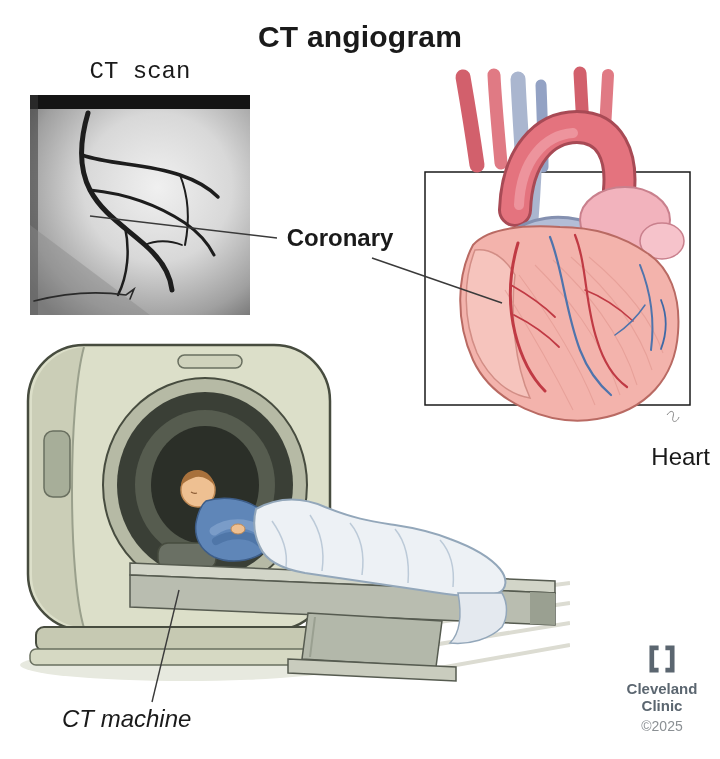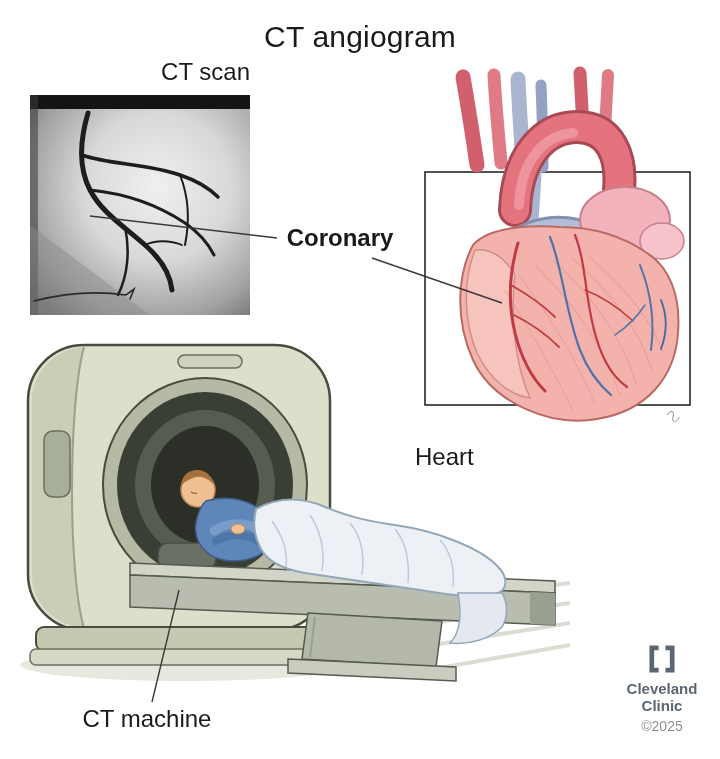--- a/index.html
+++ b/index.html
@@ -3,27 +3,27 @@
 <meta charset="utf-8">
 <style>
   html,body{margin:0;padding:0;background:#fff;}
   .canvas{
     position:relative;width:720px;height:759px;background:#ffffff;overflow:hidden;
     font-family:"Liberation Sans","DejaVu Sans",sans-serif;color:#1a1a1a;
   }
   .abs{position:absolute;}
   .page-title{
     left:0;right:0;top:20px;text-align:center;
-    font-size:30px;font-weight:normal;letter-spacing:.2px;z-index:3;
+    font-size:30px;font-weight:bold;letter-spacing:.2px;z-index:3;
   }
   .lbl{font-size:24px;line-height:27px;color:#1a1a1a;z-index:4;}
-  .ct-scan-lbl{left:30px;top:58px;width:220px;text-align:right;}
+  .ct-scan-lbl{left:30px;top:58px;width:220px;text-align:center;font-family:Liberation Mono, monospace;}
   .coronary-lbl{left:276px;top:224px;width:128px;text-align:center;font-weight:bold;}
-  .heart-lbl{left:415px;top:443px;width:295px;text-align:left;}
-  .machine-lbl{left:62px;top:705px;width:170px;text-align:center;}
+  .heart-lbl{left:415px;top:443px;width:295px;text-align:right;}
+  .machine-lbl{left:62px;top:705px;width:170px;text-align:left;font-style:italic;}
   .scan-box{left:30px;top:95px;width:220px;height:220px;z-index:1;}
   .heart-box{left:415px;top:65px;width:295px;height:375px;z-index:1;}
   .machine-box{left:10px;top:335px;width:560px;height:370px;z-index:1;}
   .leader{left:0;top:0;width:720px;height:759px;z-index:5;pointer-events:none;}
   .branding{left:600px;top:642px;width:124px;text-align:center;z-index:3;}
   .branding .mark{display:block;margin:0 auto 4px auto;width:34px;height:34px;}
   .brand-name{font-size:15px;line-height:17px;font-weight:bold;color:#5b6670;}
   .brand-copy{font-size:14px;color:#8b9094;margin-top:4px;}
   svg{display:block;}
 </style>

